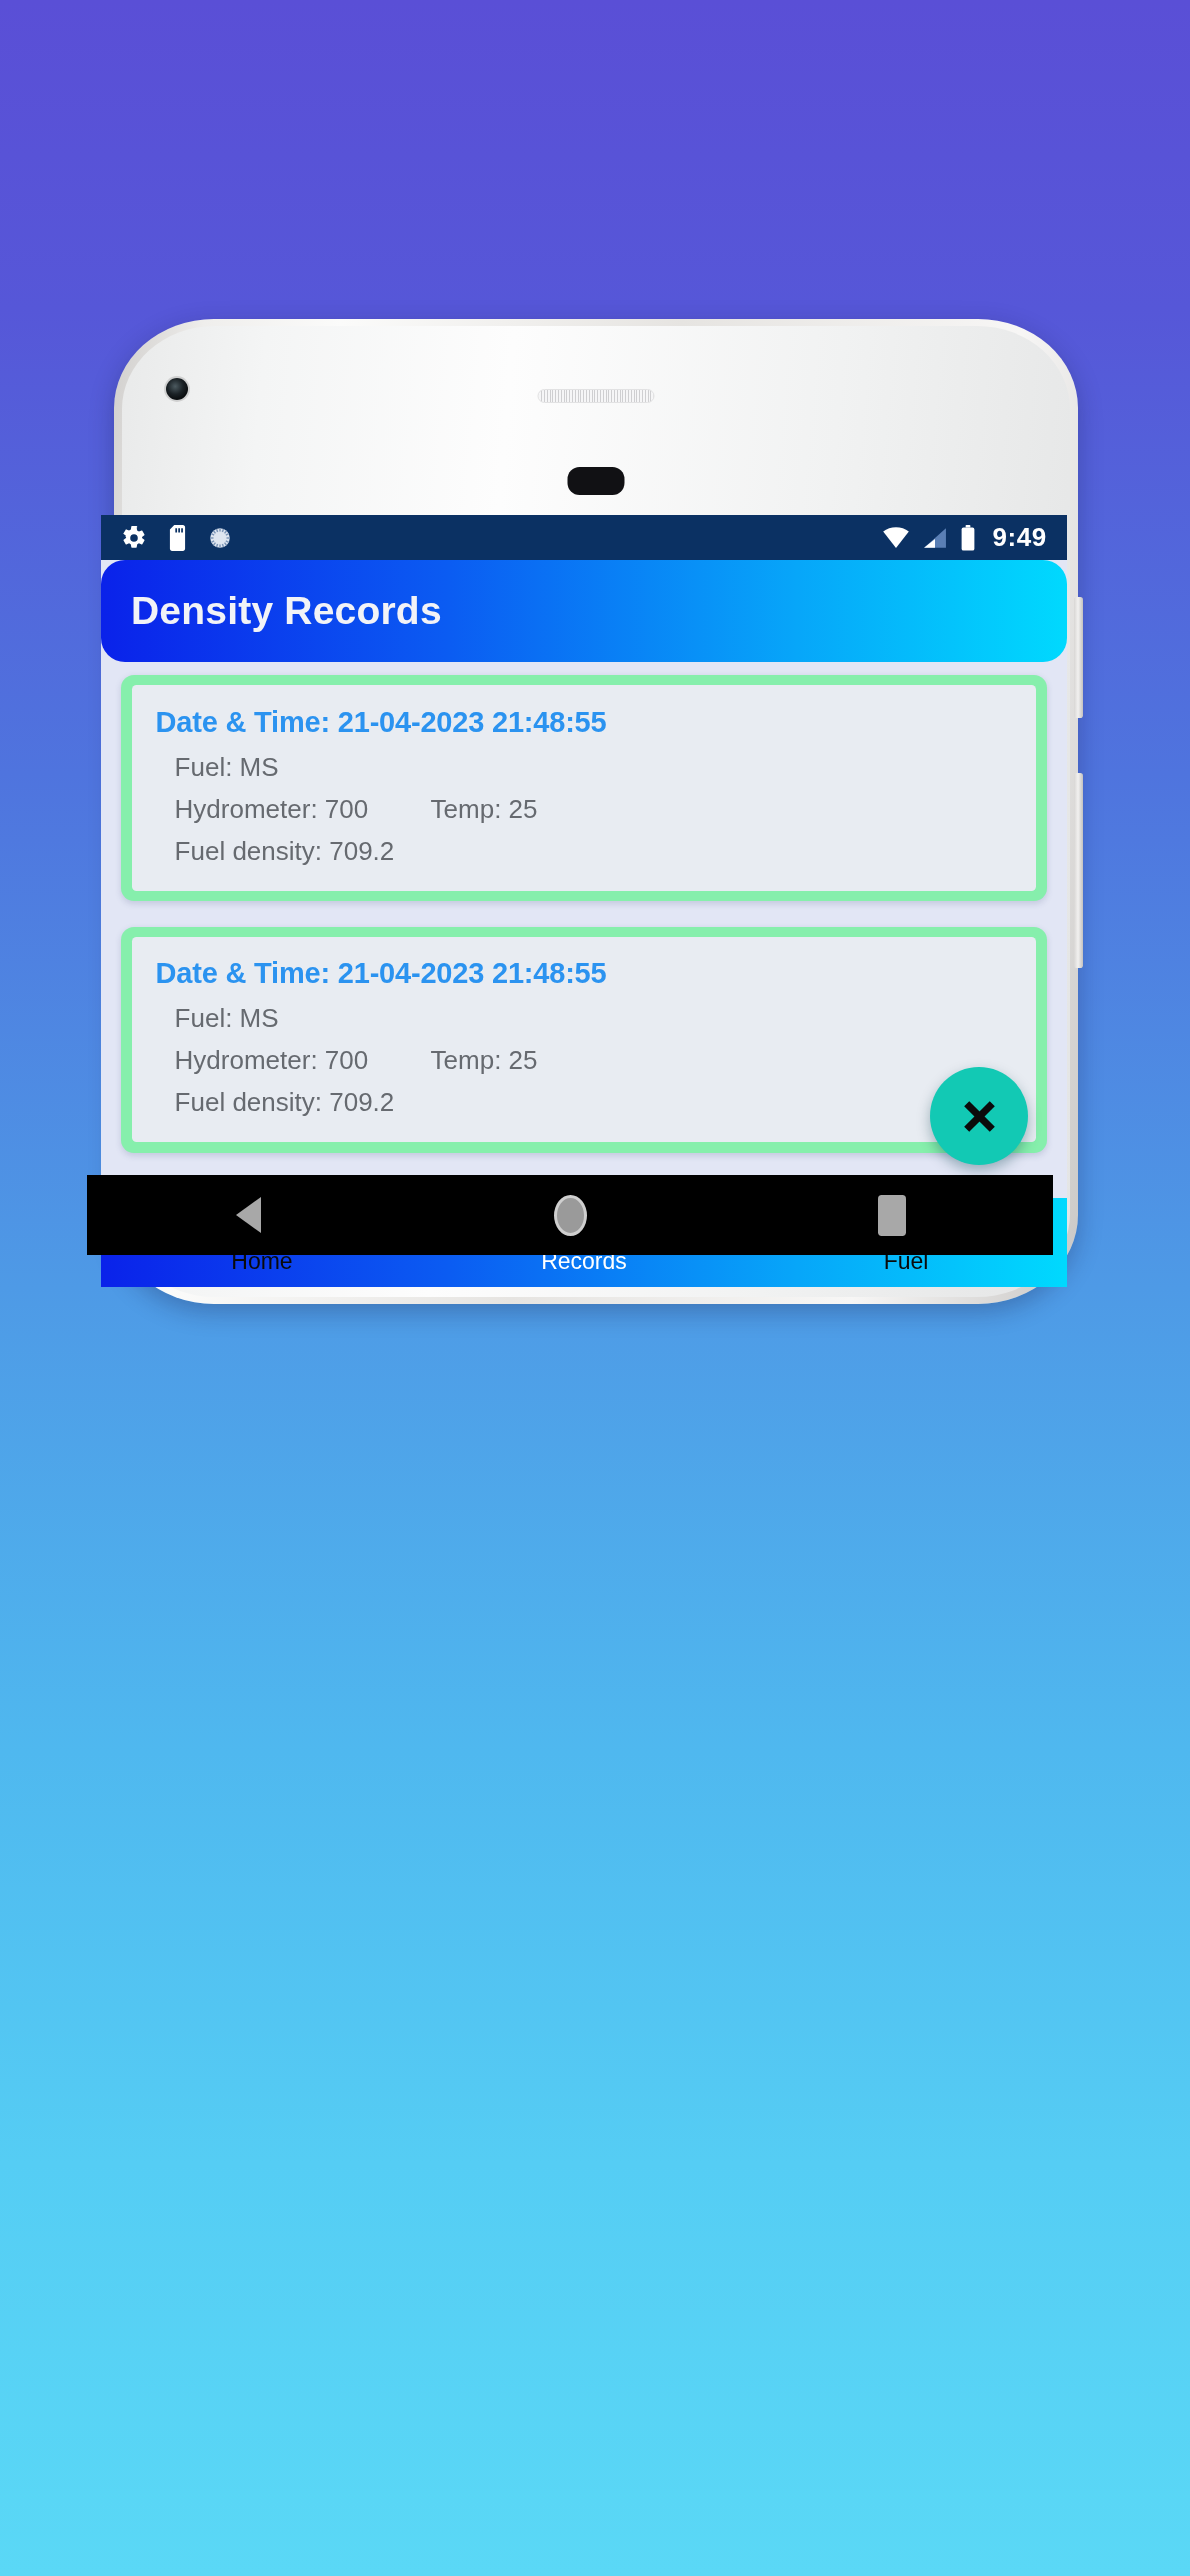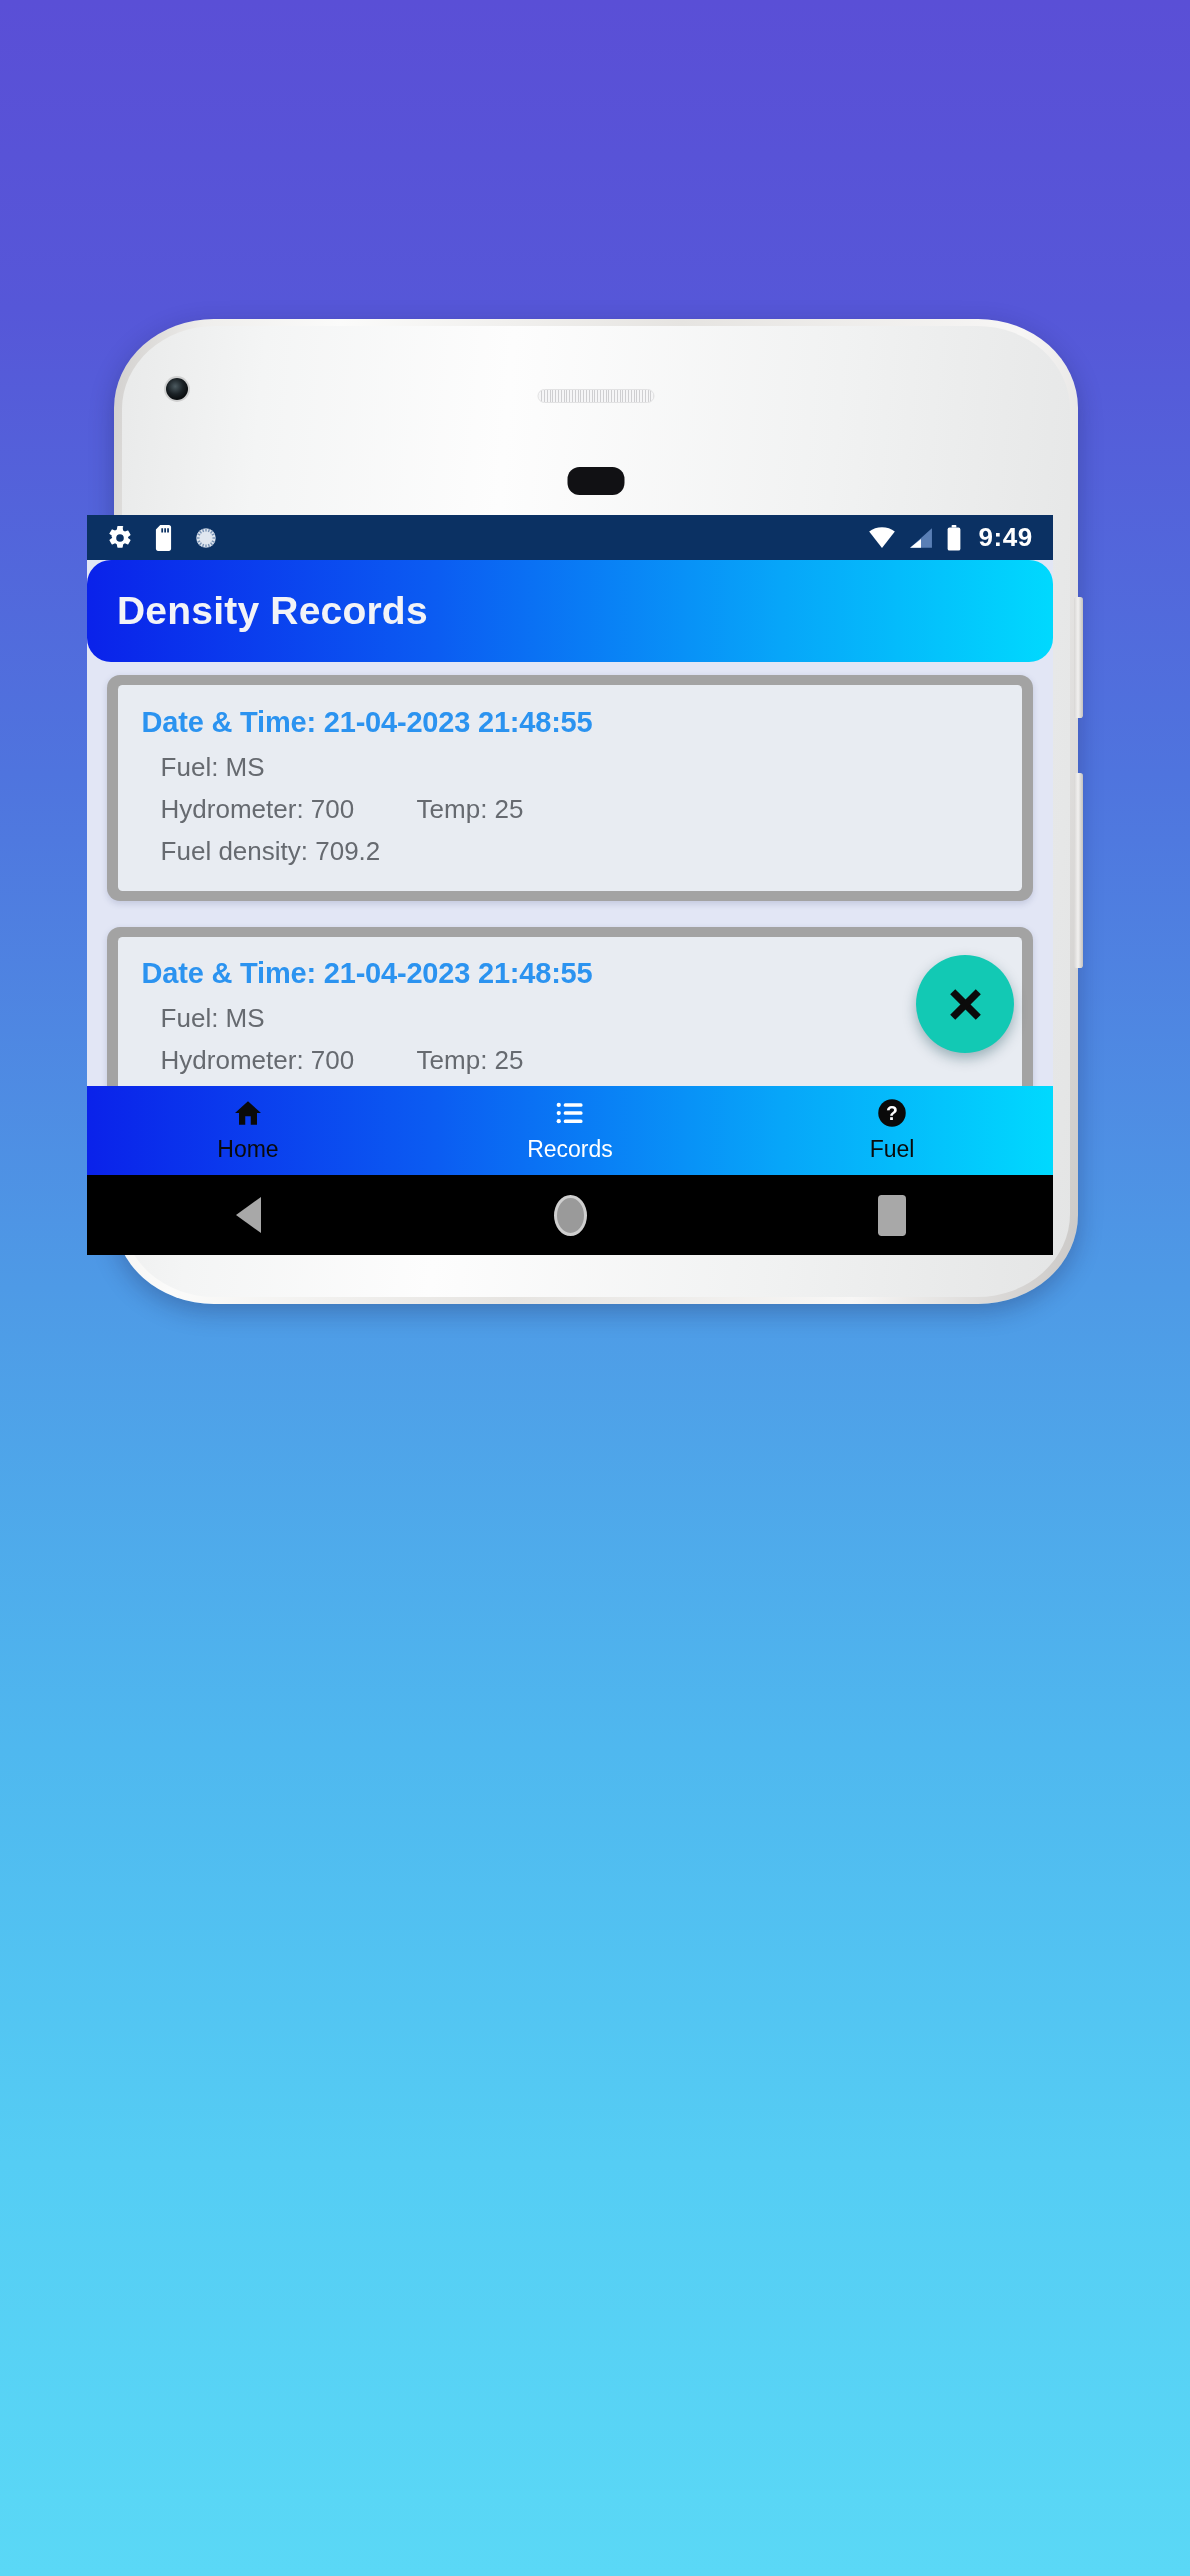--- a/index.html
+++ b/index.html
@@ -72,22 +72,22 @@
   
   .notch-pill {
     position:absolute; left:50%; top:141px;
     transform:translateX(-50%);
     width:57px; height:28px; border-radius:12px;
     background:#111114;
   }
 
   #viewport {
     position:absolute;
-    left:87px; top:515px;
-    width:966px; height:660px;
+    left:101px; top:515px;
+    width:966px; height:772px;
     background:#e2e6f5;
     overflow:hidden;
   }
 
   
   .statusbar {
     height:45px;
     background:#0b3163;
     display:flex; align-items:center;
     padding:0 20.4px;
@@ -116,21 +116,21 @@
 
   
   .list {
     position:absolute;
     left:0; top:147px; right:0; bottom:89px;
     overflow:hidden;
     padding:13px 20.4px 0 20.4px;
   }
 
   .card {
-    background:#a3a3a3;
+    background:#86efac;
     border-radius:13px;
     box-shadow:0 2.8px 6.5px rgba(60,70,120,0.18);
     padding:10.2px;
     margin-bottom:26px;
   }
   .card-inner {
     background:#e8ecf2;
     border-radius:4.6px;
     padding:20.4px 24px 24px 24px;
   }

